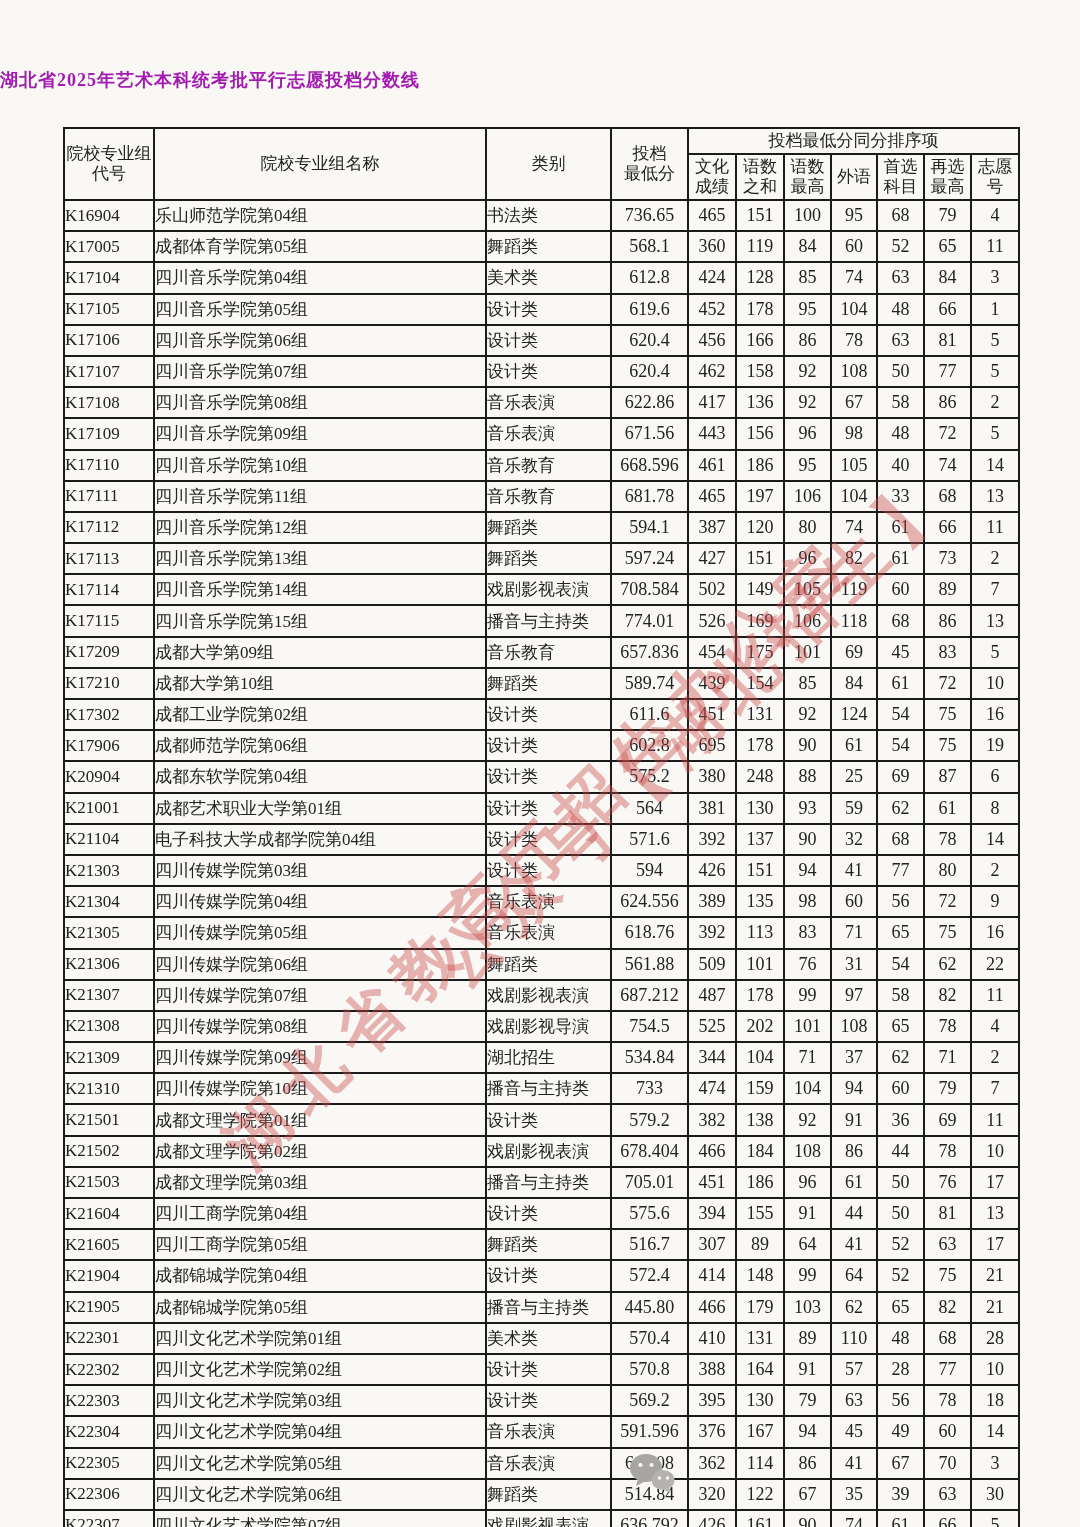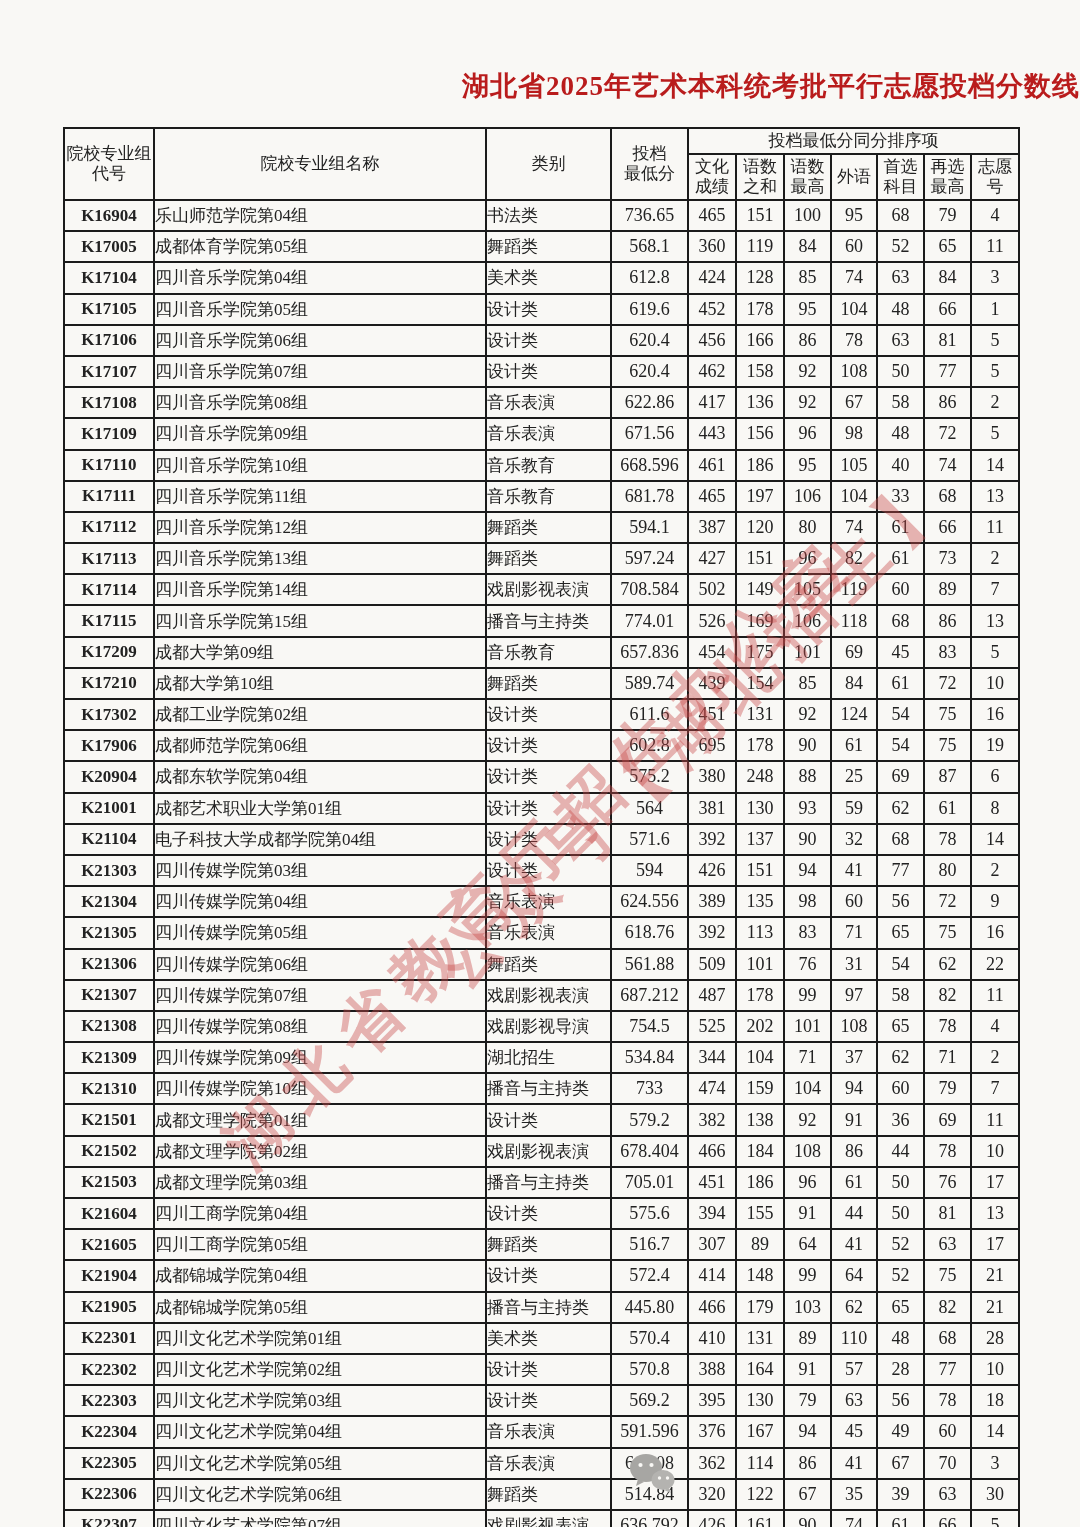--- a/index.html
+++ b/index.html
@@ -7,43 +7,43 @@
     position:relative;
     width:1080px;height:1527px;
     margin:0 auto;
     background:#f9f8f5;
     overflow:hidden;
     font-family:"Liberation Serif","DejaVu Serif",serif;
     color:#222;
   }
   .title{
     position:absolute;top:68px;left:0;width:100%;
-    text-align:right;
-    font-size:27px;font-weight:700;letter-spacing:1px;
-    color:#b91c1c;
+    text-align:left;
+    font-size:18px;font-weight:700;letter-spacing:1px;
+    color:#a21caf;
   }
   table.score{
     position:absolute;left:63px;top:127px;
     width:955px;
     border-collapse:collapse;table-layout:fixed;
   }
   table.score th,table.score td{
     border:2px solid #1b1b1b;
     padding:0;
     overflow:hidden;white-space:nowrap;
   }
   thead th{
     font-weight:400;font-size:17px;line-height:1.18;
     text-align:center;vertical-align:middle;
   }
   thead tr.h1 th{height:24px;}
   thead tr.h2 th{height:44px;}
   thead th span{display:block;}
   tbody td{height:29.2px;font-size:17px;vertical-align:middle;}
-  td.c{text-align:center;font-weight:bold;}
+  td.c{text-align:left;}
   td.l{text-align:left;padding-left:7px;}
   td.score-v{text-align:center;padding-left:6px;font-size:18px;}
   td.num{text-align:center;font-size:18px;}
   
   .wm{
     position:absolute;
     font-family:"Liberation Sans","DejaVu Sans",sans-serif;
     font-weight:700;
     color:rgba(199,72,72,0.40);
     transform:rotate(-45deg);

